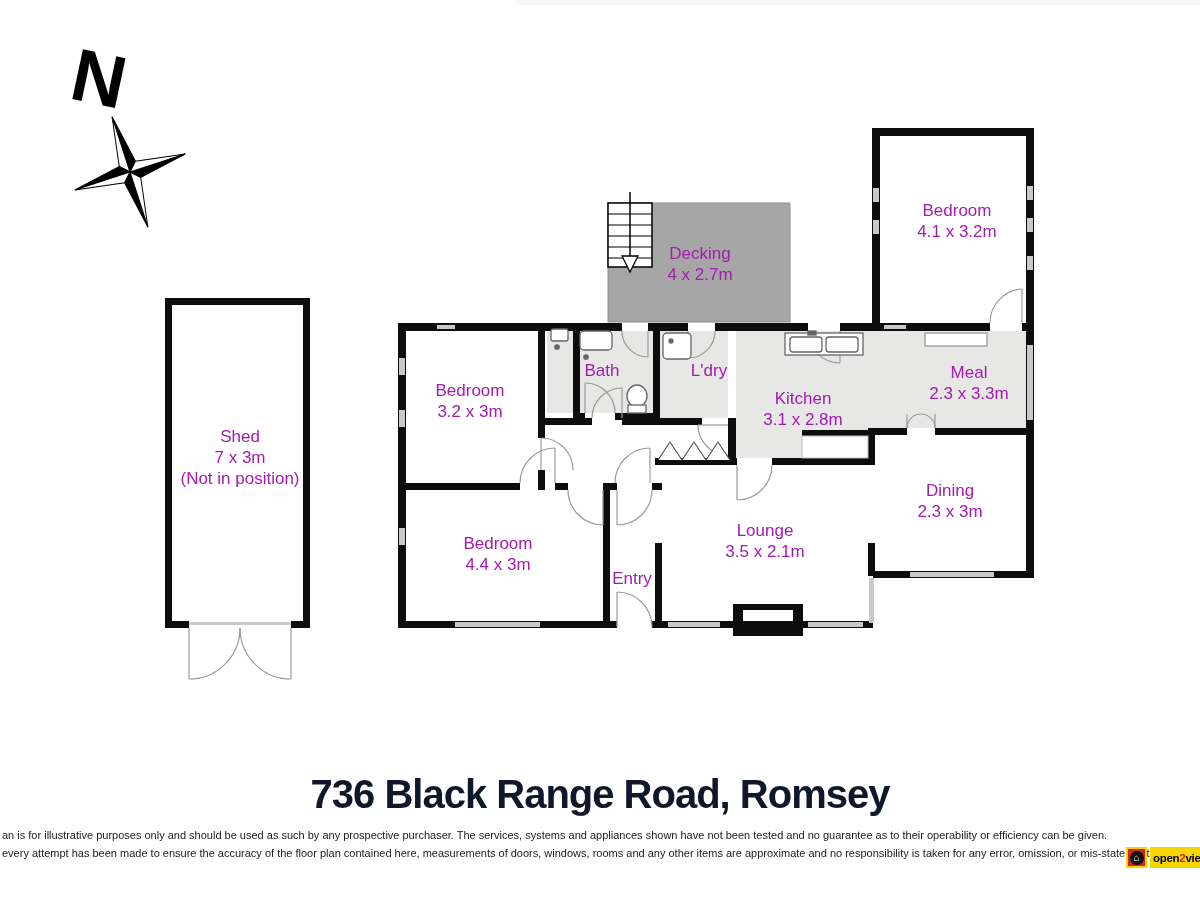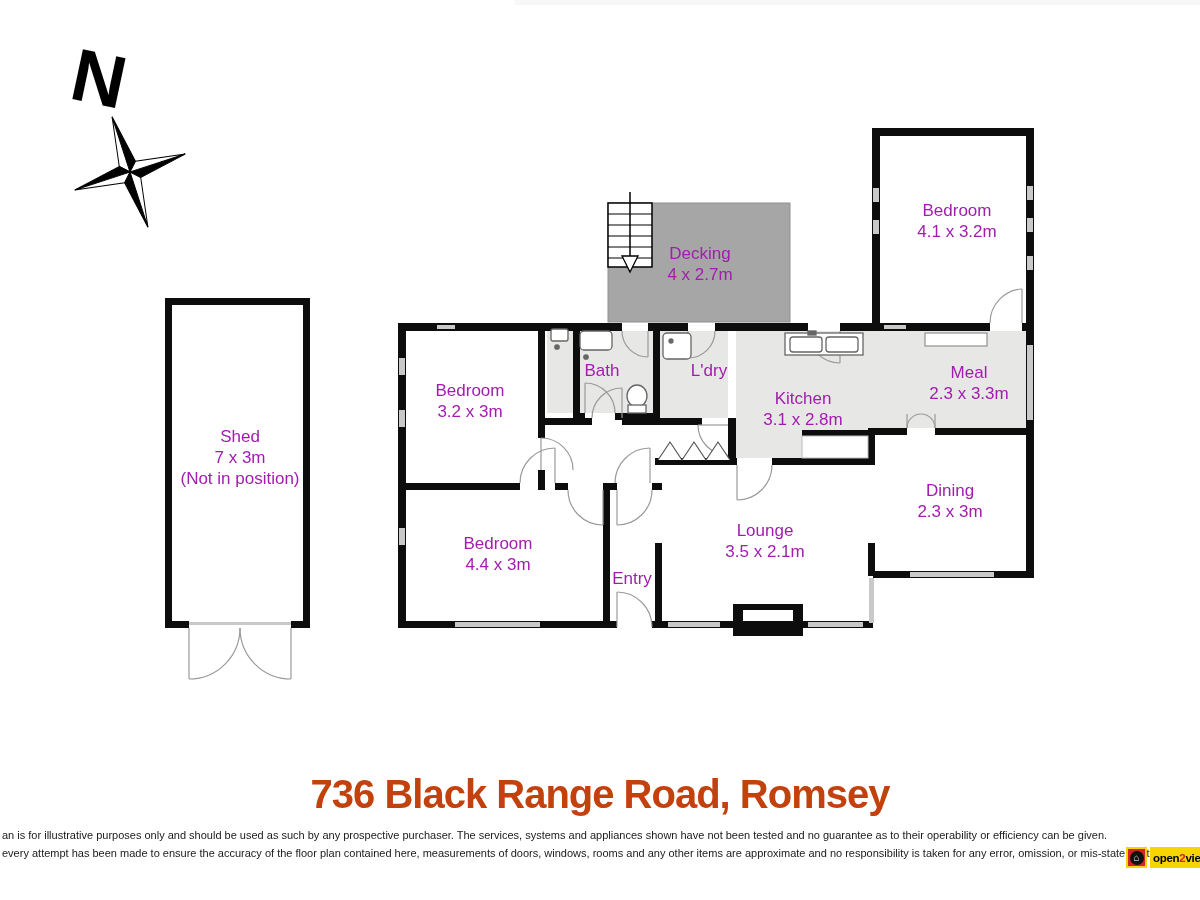--- a/index.html
+++ b/index.html
@@ -15,21 +15,21 @@
     font-size:74px;font-weight:bold;color:#000;
     transform:rotate(12deg);line-height:1;
   }
   .room-label{
     position:absolute;transform:translateX(-50%);
     text-align:center;white-space:nowrap;
     font-size:17px;line-height:21px;color:#a21caf;
   }
   .plan-title{
     position:absolute;left:600px;top:772px;transform:translateX(-50%);
-    font-size:40px;font-weight:700;letter-spacing:-1px;color:#c2410c;white-space:nowrap;
+    font-size:40px;font-weight:700;letter-spacing:-1px;color:#0f172a;white-space:nowrap;
   }
   .disclaimer{
     position:absolute;left:2px;color:#1a1a1a;font-size:11px;line-height:17px;white-space:nowrap;
   }
   .disclaimer.l1{top:845px;}
   .disclaimer.l2{top:827px;}
   .logo{position:absolute;left:1126px;top:847px;height:21px;display:flex;}
   .logo-icon{
     width:17px;height:17px;background:#d2232a;border:2px solid #f6d500;
     display:flex;align-items:center;justify-content:center;margin-right:3px;

